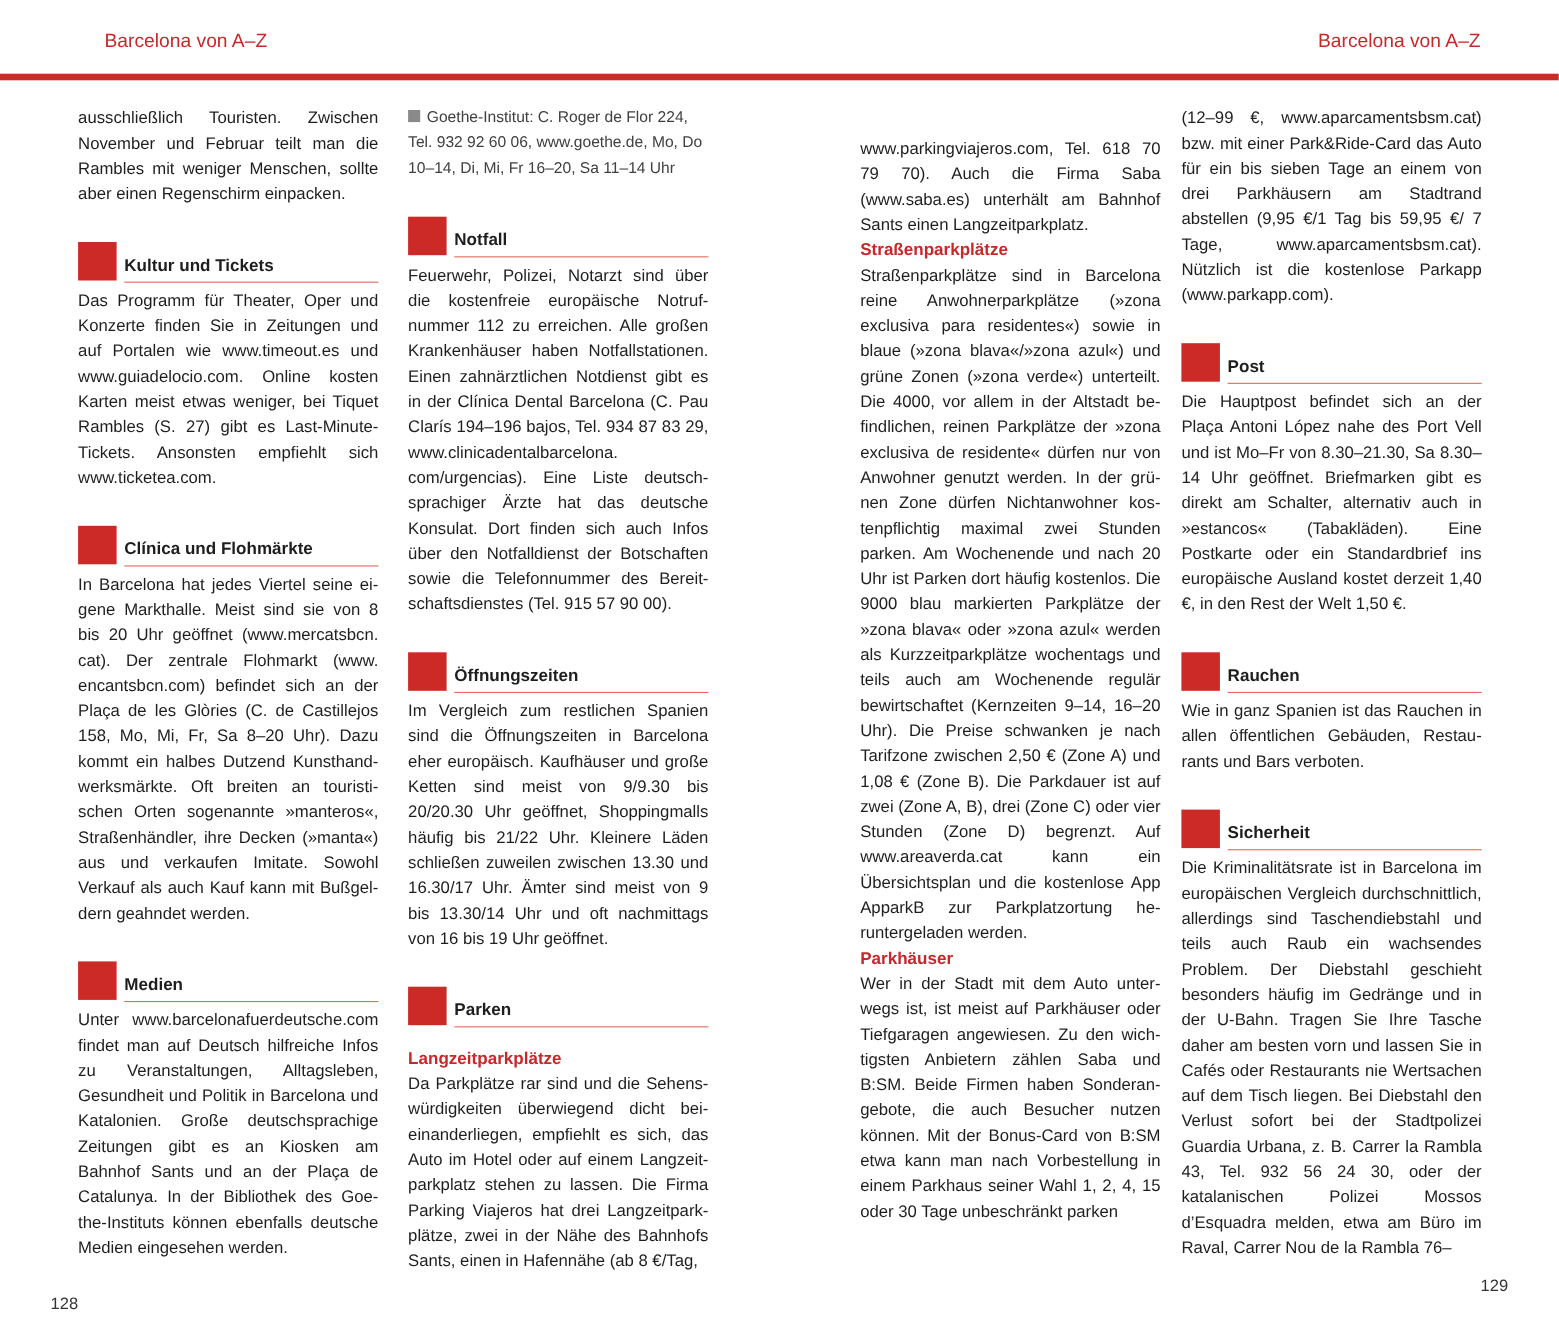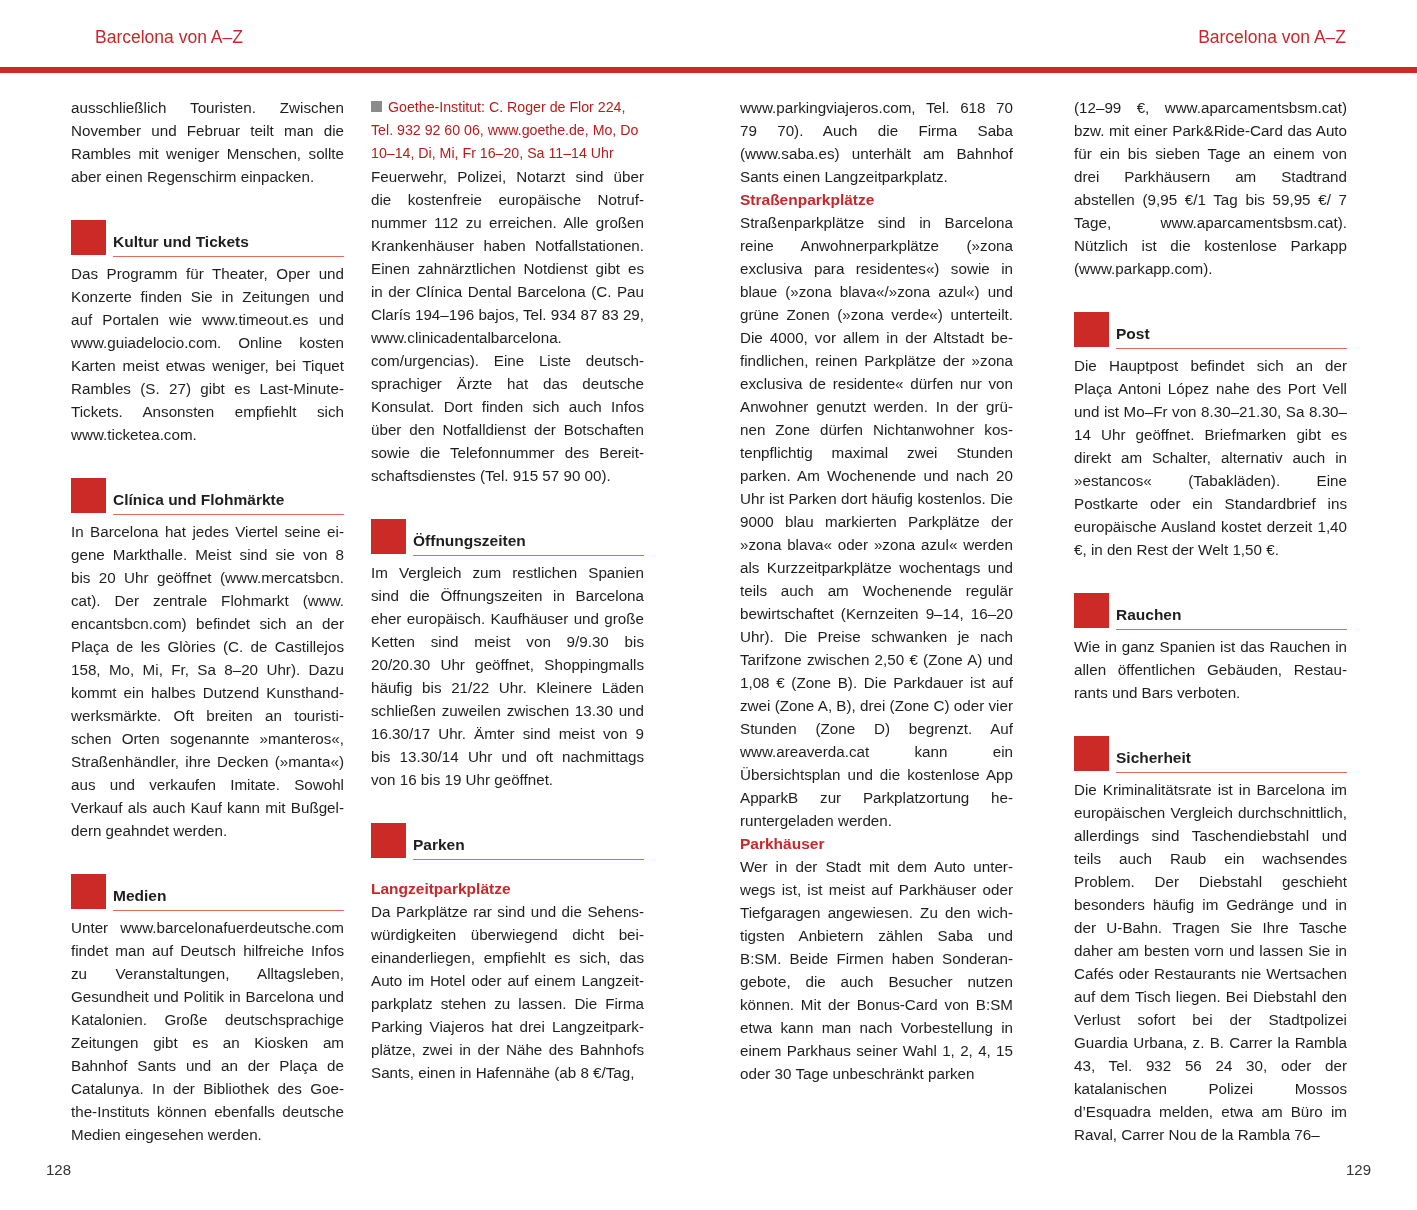--- a/index.html
+++ b/index.html
@@ -3,33 +3,33 @@
   <meta charset="utf-8">
   <style>
     html, body { margin: 0; padding: 0; background: #ffffff; }
     body { width: 1417px; height: 1210px; position: relative; overflow: hidden;
            font-family: "Liberation Sans", "DejaVu Sans", sans-serif; color: #1e1e1e; }
     .running-head { position: absolute; top: 27px; font-size: 17.5px; color: #c8282a; margin-left: 24px; }
     .rh-left { left: 71px; }
     .rh-right { right: 71px; }
     .top-rule { position: absolute; left: 0; right: 0; top: 67px; height: 6px; background: #cc2a26; }
     .col { position: absolute; top: 96px; width: 273px; font-size: 15.2px; line-height: 23px; }
-    .c1 { left: 71px; } .c2 { left: 371px; } .c3 { left: 740px; } .c4 { left: 1074px; }
+    .c1 { left: 71px; } .c2 { left: 371px; } .c3 { left: 782px; margin-top: 28px; } .c4 { left: 1074px; }
     .col p { margin: 0; text-align: justify; hyphens: manual; }
-    .note { color: #b91c1c; font-size: 14.2px; text-align: left !important; }
+    .note { color: #404040; font-size: 14.2px; text-align: left !important; }
     .bullet { display: inline-block; width: 11px; height: 11px; background: #8a8a8a; margin-right: 6px; vertical-align: 0px; }
     .section-head { position: relative; height: 36px; margin: 32px 0 6px 0; }
     .section-head .sq { position: absolute; left: 0; top: 0; width: 35px; height: 35px; background: #cc2a26; }
     .section-head .ttl { position: absolute; left: 42px; bottom: 3px; font-weight: bold; font-size: 15.5px; color: #1e1e1e; }
     .section-head .line { position: absolute; left: 42px; right: 0; bottom: -1px; height: 1.5px; background: #e06a5c; }
     .sub-head { color: #c8282a; font-weight: bold; font-size: 15.5px; margin: 0; }
     .sub-gap { margin-top: 23px; }
     b { font-weight: normal; }
     .page-num { position: absolute; top: 1161px; font-size: 15px; color: #333; }
-    .pn-left { left: 46px; } .pn-right { right: 46px; text-align: center; }
+    .pn-left { left: 46px; margin-top: 16px; } .pn-right { right: 46px; text-align: center; }
   </style>
 </head>
 <body>
 
 <div class="running-head rh-left">Barcelona von A–Z</div>
 <div class="running-head rh-right">Barcelona von A–Z</div>
 <div class="top-rule"></div>
 
 <div class="col c1">
   <p>ausschließlich Touristen. Zwischen November und Februar teilt man die Rambles mit weniger Menschen, sollte aber einen Regenschirm einpacken.</p>
@@ -52,20 +52,25 @@
     <div class="sq"></div>
     <div class="ttl">Medien</div>
     <div class="line"></div>
   </div>
   <p>Unter www.barcelonafuerdeutsche.​com findet man auf Deutsch hilfreiche Infos zu Veranstaltungen, Alltagsleben, Gesundheit und Politik in Barcelona und Katalonien. Große deutschsprachi­ge Zeitungen gibt es an Kiosken am Bahnhof Sants und an der Plaça de Catalunya. In der Bibliothek des Goe­the-Instituts können ebenfalls deut­sche Medien eingesehen werden.</p>
 </div>
 
 <div class="col c2">
   <p class="note"><span class="bullet"></span><span>Goethe-Institut: C. Roger de Flor 224, Tel. 932 92 60 06, www.goethe.de, Mo, Do 10–14, Di, Mi, Fr 16–20, Sa 11–14 Uhr</span></p>
 
+  <div class="section-head">
+    <div class="sq"></div>
+    <div class="ttl">Notfall</div>
+    <div class="line"></div>
+  </div>
   <p><span>Feuerwehr, Polizei, Notarzt sind über die kostenfreie europäische </span><b>Notruf­nummer 112</b><span> zu erreichen. Alle großen Krankenhäuser haben Notfallstatio­nen. Einen zahnärztlichen Notdienst gibt es in der Clínica Dental Barcelona (C. Pau Clarís 194–196 bajos, Tel. 934 87 83 29, www.clinicadentalbarcelona.​com/urgencias). Eine Liste deutsch­sprachiger Ärzte hat das deutsche Konsulat. Dort finden sich auch Infos über den Notfalldienst der Botschaften sowie die Telefonnummer des Bereit­schaftsdienstes (Tel. 915 57 90 00).</span></p>
 
   <div class="section-head">
     <div class="sq"></div>
     <div class="ttl">Öffnungszeiten</div>
     <div class="line"></div>
   </div>
   <p>Im Vergleich zum restlichen Spanien sind die Öffnungszeiten in Barcelona eher europäisch. Kaufhäuser und gro­ße Ketten sind meist von 9/9.30 bis 20/20.30 Uhr geöffnet, Shoppingmalls häufig bis 21/22 Uhr. Kleinere Läden schließen zuweilen zwischen 13.30 und 16.30/17 Uhr. Ämter sind meist von 9 bis 13.30/14 Uhr und oft nachmittags von 16 bis 19 Uhr geöffnet.</p>
 
   <div class="section-head">

